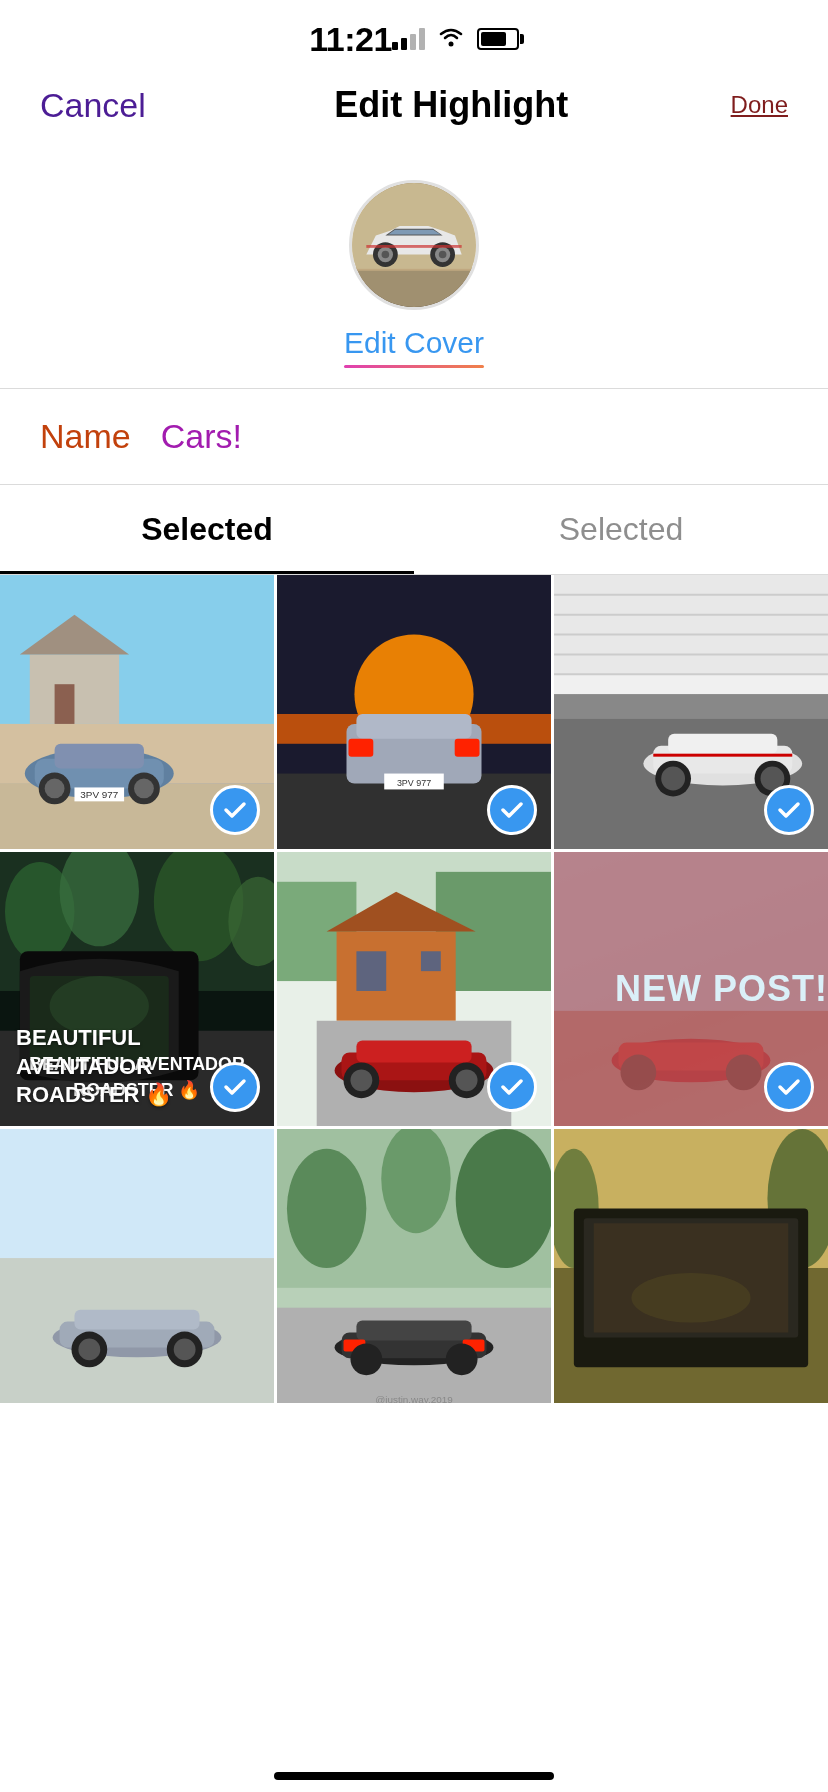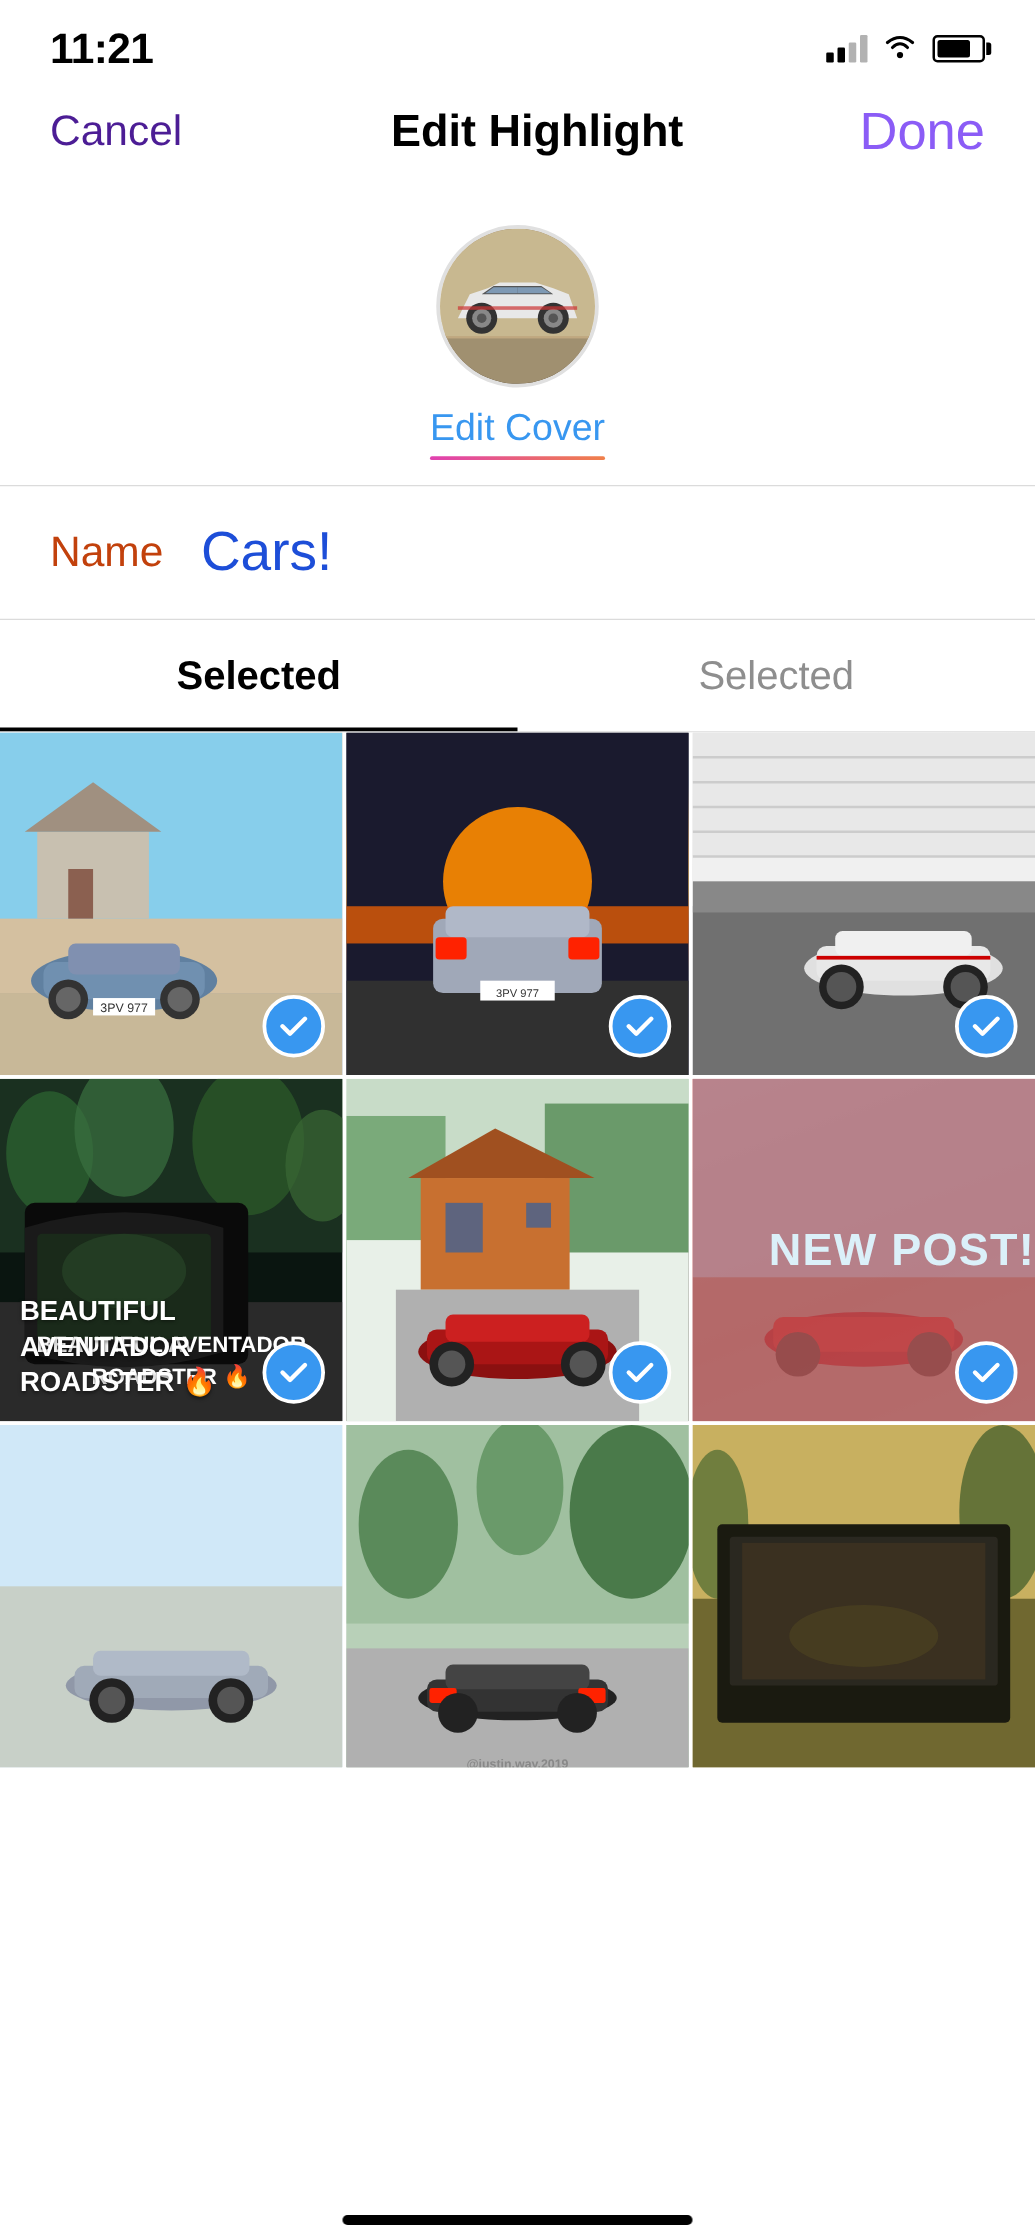--- a/index.html
+++ b/index.html
@@ -8,21 +8,21 @@
       width: 828px;
       min-height: 1792px;
       background: #ffffff;
       font-family: -apple-system, BlinkMacSystemFont, 'Helvetica Neue', Arial, sans-serif;
       overflow-x: hidden;
     }
 
     
     .status-bar {
       display: flex;
-      justify-content: space-between;
+      justify-content: center;
       align-items: center;
       padding: 18px 40px 10px 40px;
       height: 70px;
     }
     .status-time {
       font-size: 34px;
       font-weight: 600;
       letter-spacing: -0.5px;
     }
     .status-icons {
@@ -89,23 +89,24 @@
       color: #4c1d95;
       cursor: pointer;
     }
     .nav-title {
       font-size: 36px;
       font-weight: 700;
       color: #000;
       margin-left: 26px;
     }
     .nav-done {
-      font-size: 42px;
-      color: #8b5cf6;
+      font-size: 24px;
+      color: #7f1d1d;
       cursor: pointer;
+      text-decoration: underline;
     }
 
     
     .cover-section {
       display: flex;
       flex-direction: column;
       align-items: center;
       padding: 30px 0 20px 0;
     }
     .cover-image-wrapper {
@@ -148,22 +149,22 @@
       padding: 28px 40px;
       gap: 30px;
       border-bottom: 1px solid #dbdbdb;
     }
     .name-label {
       font-size: 34px;
       color: #c2410c;
       min-width: 90px;
     }
     .name-value {
-      font-size: 44px;
-      color: #1d4ed8;
+      font-size: 34px;
+      color: #a21caf;
       flex: 1;
     }
 
     
     .tabs {
       display: flex;
       border-bottom: 1px solid #dbdbdb;
       height: 90px;
     }
     .tab {
@@ -571,21 +572,21 @@
         <rect x="75" y="182" width="126" height="20" fill="#b0bac8" rx="6"></rect>
         <circle cx="90" cy="222" r="18" fill="#222"></circle>
         <circle cx="90" cy="222" r="11" fill="#555"></circle>
         <circle cx="186" cy="222" r="18" fill="#222"></circle>
         <circle cx="186" cy="222" r="11" fill="#555"></circle>
       </svg>
     </div>
   </div>
 
   <div class="photo-cell">
-    <div class="photo-bg" style="background: linear-gradient(180deg, #b0c8b0 0%, #90b090 25%, #c8d8c8 50%, #a8b8a8 75%, #888 100%); font-weight: bold;">
+    <div class="photo-bg" style="background: linear-gradient(180deg, #b0c8b0 0%, #90b090 25%, #c8d8c8 50%, #a8b8a8 75%, #888 100%);">
       <svg viewBox="0 0 276 276" width="100%" height="100%">
         <rect x="0" y="0" width="276" height="276" fill="#b8d0b8"></rect>
         <rect x="0" y="0" width="276" height="160" fill="#a0c0a0"></rect>
 
         <ellipse cx="50" cy="80" rx="40" ry="60" fill="#5a8a5a"></ellipse>
         <ellipse cx="230" cy="70" rx="50" ry="70" fill="#4a7a4a"></ellipse>
         <ellipse cx="140" cy="50" rx="35" ry="55" fill="#6a9a6a"></ellipse>
 
         <rect x="0" y="180" width="276" height="96" fill="#b0b0b0"></rect>
 

